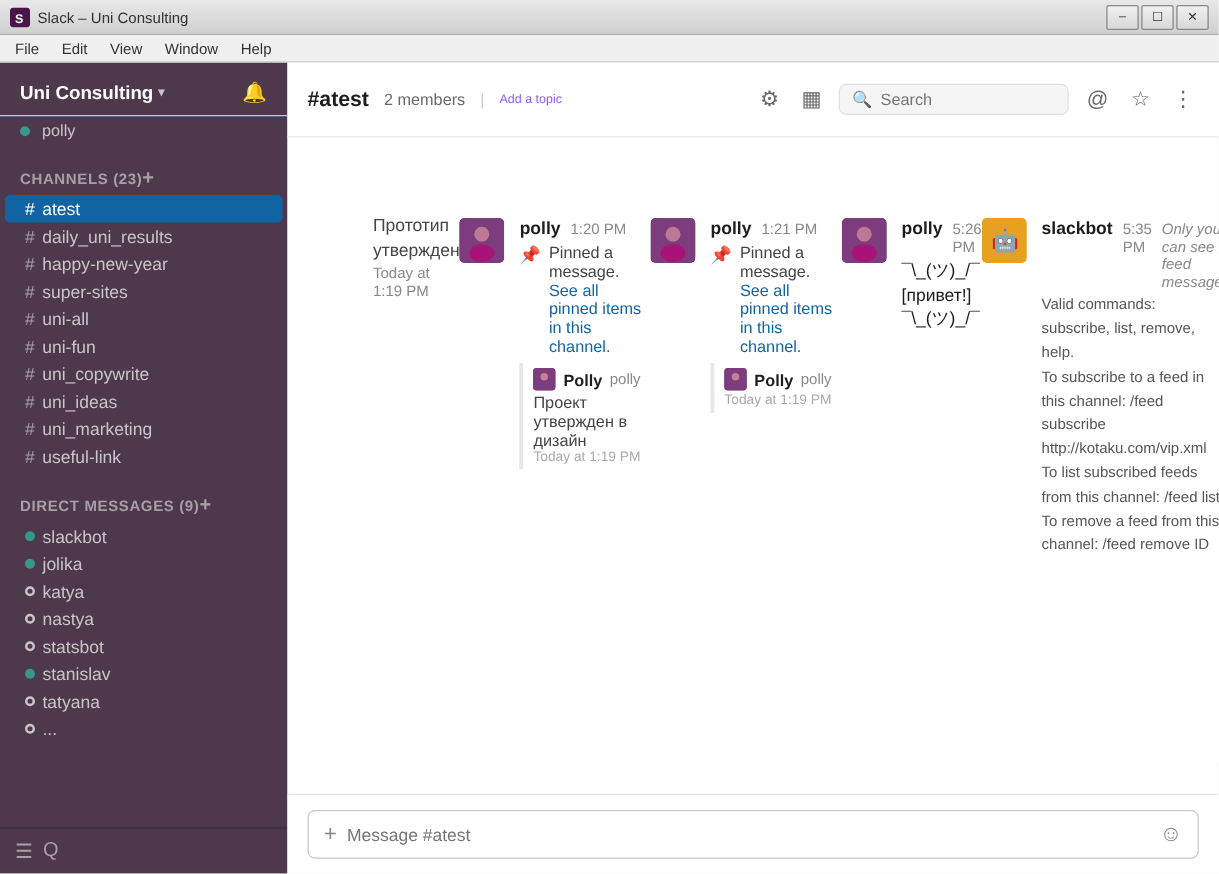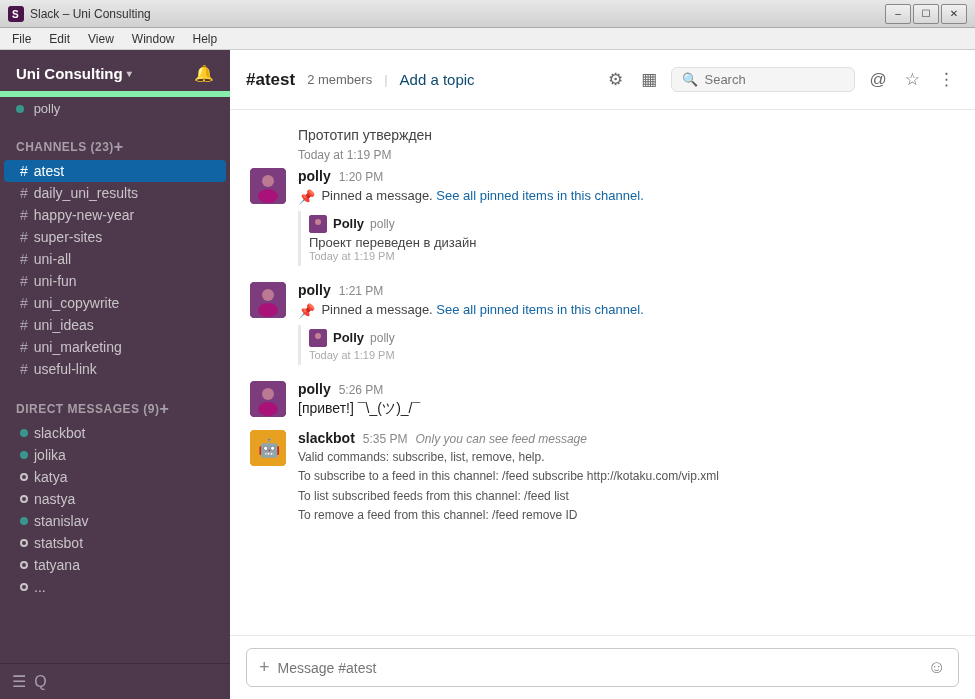--- a/index.html
+++ b/index.html
@@ -15,21 +15,21 @@
 
     
     .menu-bar { background: #f0f0f0; height: 22px; display: flex; align-items: center; padding: 0 4px; border-bottom: 1px solid #ccc; gap: 2px; }
     .menu-item { padding: 2px 8px; font-size: 12px; color: #333; cursor: pointer; border-radius: 2px; }
 
     
     .app-body { display: flex; flex: 1; overflow: hidden; }
 
     
     .sidebar { width: 230px; background: #4d394b; color: #cac4c9; display: flex; flex-direction: column; overflow: hidden; }
-    .workspace-header { padding: 14px 16px 8px; display: flex; align-items: center; justify-content: space-between; border-bottom: 6px solid #86efac; }
+    .workspace-header { padding: 14px 16px 8px; display: flex; align-items: center; justify-content: space-between; border-bottom: 1px solid #86efac; }
     .workspace-name { color: #fff; font-weight: bold; font-size: 15px; display: flex; align-items: center; gap: 4px; cursor: pointer; }
     .workspace-arrow { font-size: 10px; color: #cac4c9; }
     .bell-icon { color: #cac4c9; font-size: 16px; cursor: pointer; }
     .workspace-status { padding: 4px 16px 10px; }
     .status-dot { width: 8px; height: 8px; border-radius: 50%; background: #38978d; display: inline-block; margin-right: 6px; }
     .status-text { color: #cac4c9; font-size: 13px; }
 
     .sidebar-section { padding: 8px 0; }
     .sidebar-section-header { display: flex; align-items: center; justify-content: flex-start; padding: 4px 12px 4px 16px; color: #a89ea7; font-size: 12px; font-weight: bold; text-transform: uppercase; letter-spacing: 0.5px; cursor: pointer; }
     .add-icon { font-size: 16px; color: #a89ea7; cursor: pointer; }
@@ -41,37 +41,37 @@
 
     .dm-item { padding: 3px 12px 3px 16px; cursor: pointer; display: flex; align-items: center; gap: 6px; color: #cac4c9; font-size: 14px; border-radius: 4px; margin: 0 4px; }
     .dm-dot { width: 8px; height: 8px; border-radius: 50%; flex-shrink: 0; }
     .dm-dot.online { background: #38978d; }
     .dm-dot.away { background: transparent; border: 2px solid #cac4c9; }
 
     .sidebar-bottom { padding: 8px 12px; display: flex; align-items: center; gap: 8px; border-top: 1px solid #3b2e3a; margin-top: auto; }
     .sidebar-bottom-icon { font-size: 16px; color: #a89ea7; cursor: pointer; }
 
     
-    .main { flex: 1; display: flex; flex-direction: column; background: #fff; overflow: hidden; }
+    .main { flex: 1; display: flex; flex-direction: column; background: #fff; overflow: hidden; gap: 44px; }
 
     
     .channel-header { height: 60px; border-bottom: 1px solid #e8e8e8; display: flex; align-items: center; padding: 0 16px; gap: 12px; background: #fff; flex-shrink: 0; }
     .channel-title { font-size: 17px; font-weight: bold; color: #1d1c1d; }
     .channel-members { color: #696969; font-size: 13px; }
     .channel-separator { color: #ccc; }
-    .add-topic { color: #0c4a6e; font-size: 15px; cursor: pointer; }
+    .add-topic { color: #8b5cf6; font-size: 10px; cursor: pointer; }
     .header-spacer { flex: 1; }
     .header-icons { display: flex; align-items: center; gap: 10px; }
     .header-icon-btn { color: #696969; cursor: pointer; font-size: 17px; padding: 4px; border-radius: 4px; }
     .search-box { display: flex; align-items: center; background: #f5f5f5; border: 1px solid #e0e0e0; border-radius: 6px; padding: 4px 10px; gap: 6px; min-width: 180px; }
     .search-box input { border: none; background: transparent; outline: none; font-size: 13px; color: #a21caf; width: 140px; }
     .search-icon-char { color: #696969; font-size: 13px; }
 
     
-    .messages-area { flex: 1; overflow-y: auto; padding: 16px 20px; display: flex; flex-direction: column; gap: 0; }
+    .messages-area { flex: 1; overflow-y: auto; padding: 16px 20px; display: flex; flex-direction: row; gap: 0; }
 
     .message-group { display: flex; gap: 12px; margin-bottom: 4px; padding: 4px 0; }
     .avatar { width: 36px; height: 36px; border-radius: 4px; flex-shrink: 0; overflow: hidden; }
     .avatar-img { width: 36px; height: 36px; border-radius: 4px; background: #ccc; display: flex; align-items: center; justify-content: center; font-size: 14px; color: #fff; font-weight: bold; }
     .avatar-polly { background: #7c3c7e; }
     .avatar-slackbot { background: #e8a020; }
 
     .message-content { flex: 1; }
     .message-meta { display: flex; align-items: baseline; gap: 8px; margin-bottom: 2px; }
     .message-author { font-weight: bold; color: #1d1c1d; font-size: 14px; }
@@ -213,26 +213,26 @@
       </div>
       <div class="dm-item">
         <span class="dm-dot away"></span>
         <span>katya</span>
       </div>
       <div class="dm-item">
         <span class="dm-dot away"></span>
         <span>nastya</span>
       </div>
       <div class="dm-item">
+        <span class="dm-dot away"></span>
+        <span>statsbot</span>
+      </div>
+      <div class="dm-item">
         <span class="dm-dot online"></span>
         <span>stanislav</span>
-      </div>
-      <div class="dm-item">
-        <span class="dm-dot away"></span>
-        <span>statsbot</span>
       </div>
       <div class="dm-item">
         <span class="dm-dot away"></span>
         <span>tatyana</span>
       </div>
       <div class="dm-item">
         <span class="dm-dot away"></span>
         <span>...</span>
       </div>
     </div>
@@ -294,21 +294,21 @@
             <div class="quoted-author">
               <div class="quoted-avatar">
                 <svg width="18" height="18" viewBox="0 0 18 18">
                   <rect width="18" height="18" rx="3" fill="#7c3c7e"></rect>
                   <circle cx="9" cy="7" r="3" fill="#c89" opacity="0.9"></circle>
                 </svg>
               </div>
               <span class="quoted-name">Polly</span>
               <span class="quoted-sub">polly</span>
             </div>
-            <div class="quoted-text">Проект переведен в дизайн</div>
+            <div class="quoted-text">Проект утвержден в дизайн</div>
             <div class="quoted-time">Today at 1:19 PM</div>
           </div>
         </div>
       </div>
 
       <div class="message-group">
         <div class="avatar">
           <div class="avatar-img avatar-polly">
             <svg width="36" height="36" viewBox="0 0 36 36">
               <rect width="36" height="36" rx="4" fill="#7c3c7e"></rect>
@@ -350,20 +350,21 @@
               <circle cx="18" cy="13" r="6" fill="#c89" opacity="0.8"></circle>
               <ellipse cx="18" cy="28" rx="10" ry="7" fill="#b07" opacity="0.7"></ellipse>
             </svg>
           </div>
         </div>
         <div class="message-content">
           <div class="message-meta">
             <span class="message-author">polly</span>
             <span class="message-time">5:26 PM</span>
           </div>
+          <div class="message-text">¯\_(ツ)_/¯</div>
           <div class="message-text">[привет!] ¯\_(ツ)_/¯</div>
         </div>
       </div>
 
       <div class="message-group">
         <div class="avatar">
           <div class="avatar-img avatar-slackbot">
             <svg width="36" height="36" viewBox="0 0 36 36">
               <rect width="36" height="36" rx="4" fill="#e8a020"></rect>
               <text x="8" y="24" font-size="18" fill="#fff">🤖</text>

